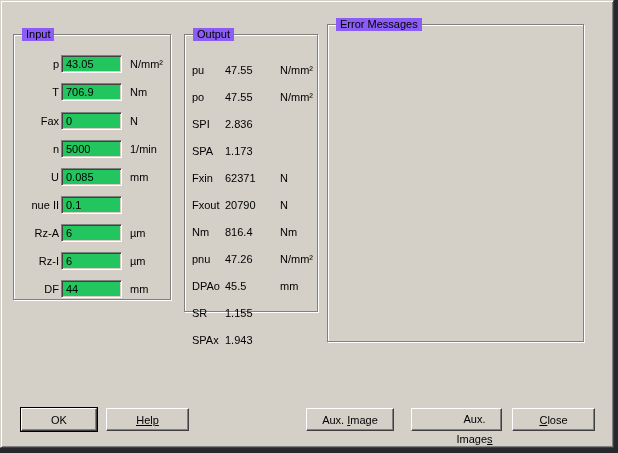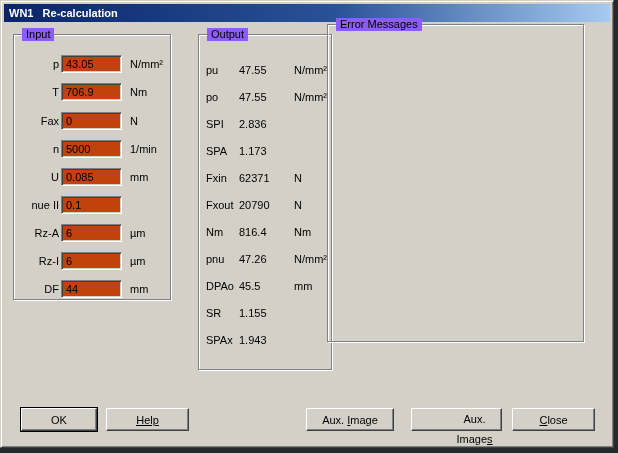--- a/index.html
+++ b/index.html
@@ -51,21 +51,21 @@
 
   
   .irow { position:absolute; left:0; right:0; height:18px; }
   .ilabel {
     position:absolute; left:0; width:45px; top:0;
     text-align:right; line-height:18px; white-space:nowrap;
   }
   .ifield {
     position:absolute; left:47px; top:0;
     width:61px; height:18px;
-    background:#c2410c;
+    background:#22c55e;
     border:1px solid;
     border-color:#808080 #ffffff #ffffff #808080;
     box-shadow: inset 1px 1px 0 #404040, inset -1px -1px 0 #d4d0c8;
     font-family:"Liberation Sans", sans-serif;
     font-size:11px; color:#000;
     padding:0 2px 0 4px; margin:0;
   }
   .iunit {
     position:absolute; left:116px; top:0;
     line-height:18px; white-space:nowrap;
@@ -93,23 +93,20 @@
     box-shadow: inset -1px -1px 0 #808080, 0 0 0 1px #000000;
   }
   .btn u { text-decoration:underline; }
 </style>
 </head>
 <body>
 
 <div class="screen">
   <div class="dialog">
 
-    <div class="titlebar">
-      <span class="titlebar-text">WN1   Re-calculation</span>
-    </div>
 
     <div class="groupbox" style="left:12px; top:33px; width:158px; height:266px;">
       <span class="gb-label">Input</span>
 
       <div class="irow" style="top:20px">
         <span class="ilabel">p</span>
         <input class="ifield" value="43.05" style="">
         <span class="iunit">N/mm²</span>
       </div>
       <div class="irow" style="top:48px">
@@ -147,21 +144,21 @@
         <input class="ifield" value="6" style="">
         <span class="iunit">µm</span>
       </div>
       <div class="irow" style="top:245px">
         <span class="ilabel">DF</span>
         <input class="ifield" value="44" style="">
         <span class="iunit">mm</span>
       </div>
     </div>
 
-    <div class="groupbox" style="left:197px; top:33px; width:134px; height:336px;">
+    <div class="groupbox" style="left:183px; top:33px; width:134px; height:278px;">
       <span class="gb-label">Output</span>
 
       <div class="orow" style="top:29px">
         <span class="olabel">pu</span>
         <span class="ovalue">47.55</span>
         <span class="ounit">N/mm²</span>
       </div>
       <div class="orow" style="top:56px">
         <span class="olabel">po</span>
         <span class="ovalue">47.55</span>

